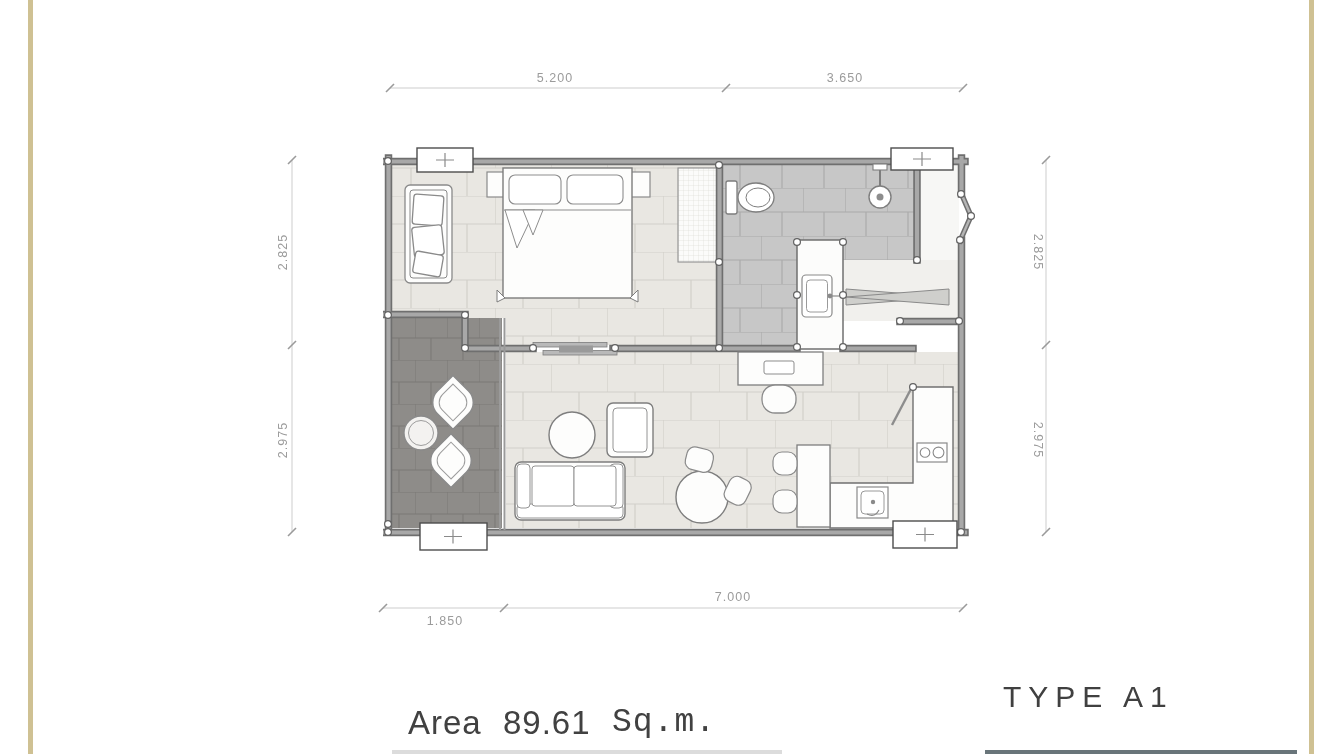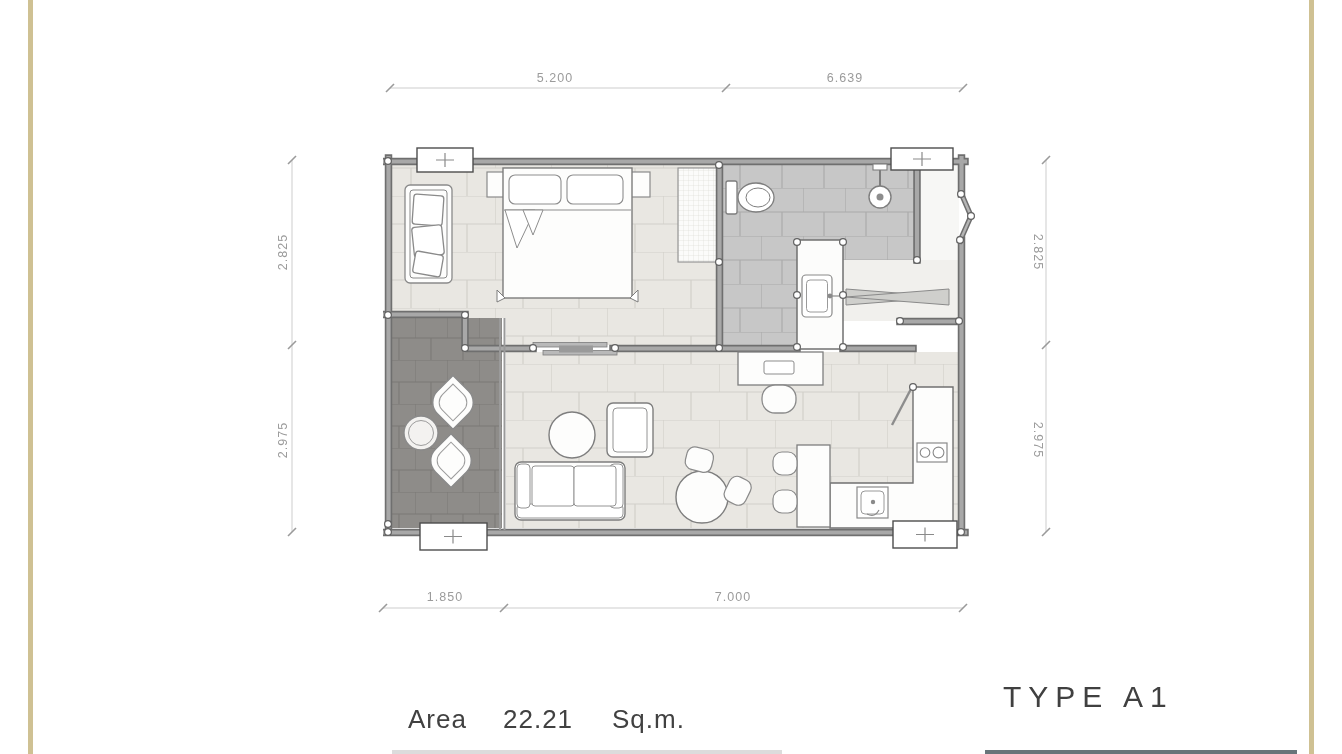--- a/index.html
+++ b/index.html
@@ -12,21 +12,21 @@
   html,body{width:1342px;height:754px;background:#ffffff;overflow:hidden;
     font-family:"Liberation Sans", sans-serif;}
   .stage{position:absolute;left:0;top:0;width:1318px;height:754px;background:#fff;}
   .gold-line{position:absolute;top:0;width:5px;height:754px;background:var(--gold);}
   .gold-left{left:28px;}
   .gold-right{left:1309px;}
   .dim-label{position:absolute;color:var(--dim);font-size:12.5px;letter-spacing:1px;
     width:80px;text-align:center;}
   .dim-vert-l{transform:rotate(-90deg);}
   .dim-vert-r{transform:rotate(90deg);}
-  .area-text{position:absolute;color:var(--ink);font-size:26px;letter-spacing:1px;}
+  .area-text{position:absolute;color:var(--ink);font-size:33px;letter-spacing:1px;}
   .type-text{position:absolute;color:#404040;font-size:30px;letter-spacing:7px;white-space:nowrap;}
   .project-text{position:absolute;color:var(--teal);font-size:22.5px;letter-spacing:1.5px;
     word-spacing:7px;white-space:nowrap;}
   .crop-bar{position:absolute;height:4px;}
   .crop-bar-left{left:392px;top:750px;width:390px;background:#dcdcdc;}
   .crop-bar-right{left:985px;top:750px;width:312px;background:#69757a;}
   svg{position:absolute;}
   .plan-svg{left:383px;top:140px;}
   .dims-svg{left:0;top:0;}
 </style>
@@ -293,30 +293,30 @@
         <path d="M61,396.5 H79 M70,389.5 V403.5" stroke="#8a8a8a" stroke-width="1.2"></path>
       </g>
       <g>
         <rect x="510" y="381" width="64" height="27" fill="#ffffff" stroke="#4d4d4d" stroke-width="1.4"></rect>
         <path d="M533,394.5 H551 M542,387.5 V401.5" stroke="#8a8a8a" stroke-width="1.2"></path>
       </g>
     </g>
   </svg>
 
   <div class="dim-label" style="left:515px;top:71px;">5.200</div>
-  <div class="dim-label" style="left:805px;top:71px;">6.639</div>
+  <div class="dim-label" style="left:805px;top:71px;">3.650</div>
   <div class="dim-label dim-vert-l" style="left:243px;top:245px;">2.825</div>
   <div class="dim-label dim-vert-l" style="left:243px;top:433px;">2.975</div>
   <div class="dim-label dim-vert-r" style="left:998px;top:245px;">2.825</div>
   <div class="dim-label dim-vert-r" style="left:998px;top:433px;">2.975</div>
-  <div class="dim-label" style="left:405px;top:590px;">1.850</div>
+  <div class="dim-label" style="left:405px;top:614px;">1.850</div>
   <div class="dim-label" style="left:693px;top:590px;text-align:center;">7.000</div>
 
   <div class="area-text" style="left:408px;top:704px;">Area</div>
-  <div class="area-text" style="left:503px;top:704px;">22.21</div>
-  <div class="area-text" style="left:612px;top:704px;">Sq.m.</div>
+  <div class="area-text" style="left:503px;top:704px;">89.61</div>
+  <div class="area-text" style="left:612px;top:704px;font-family:Liberation Mono, monospace;">Sq.m.</div>
 
   <div class="type-text" style="left:1003px;top:680px;">TYPE A1</div>
 
   <div class="crop-bar crop-bar-left"></div>
   <div class="crop-bar crop-bar-right"></div>
 
 </div>
 
 </body></html>

